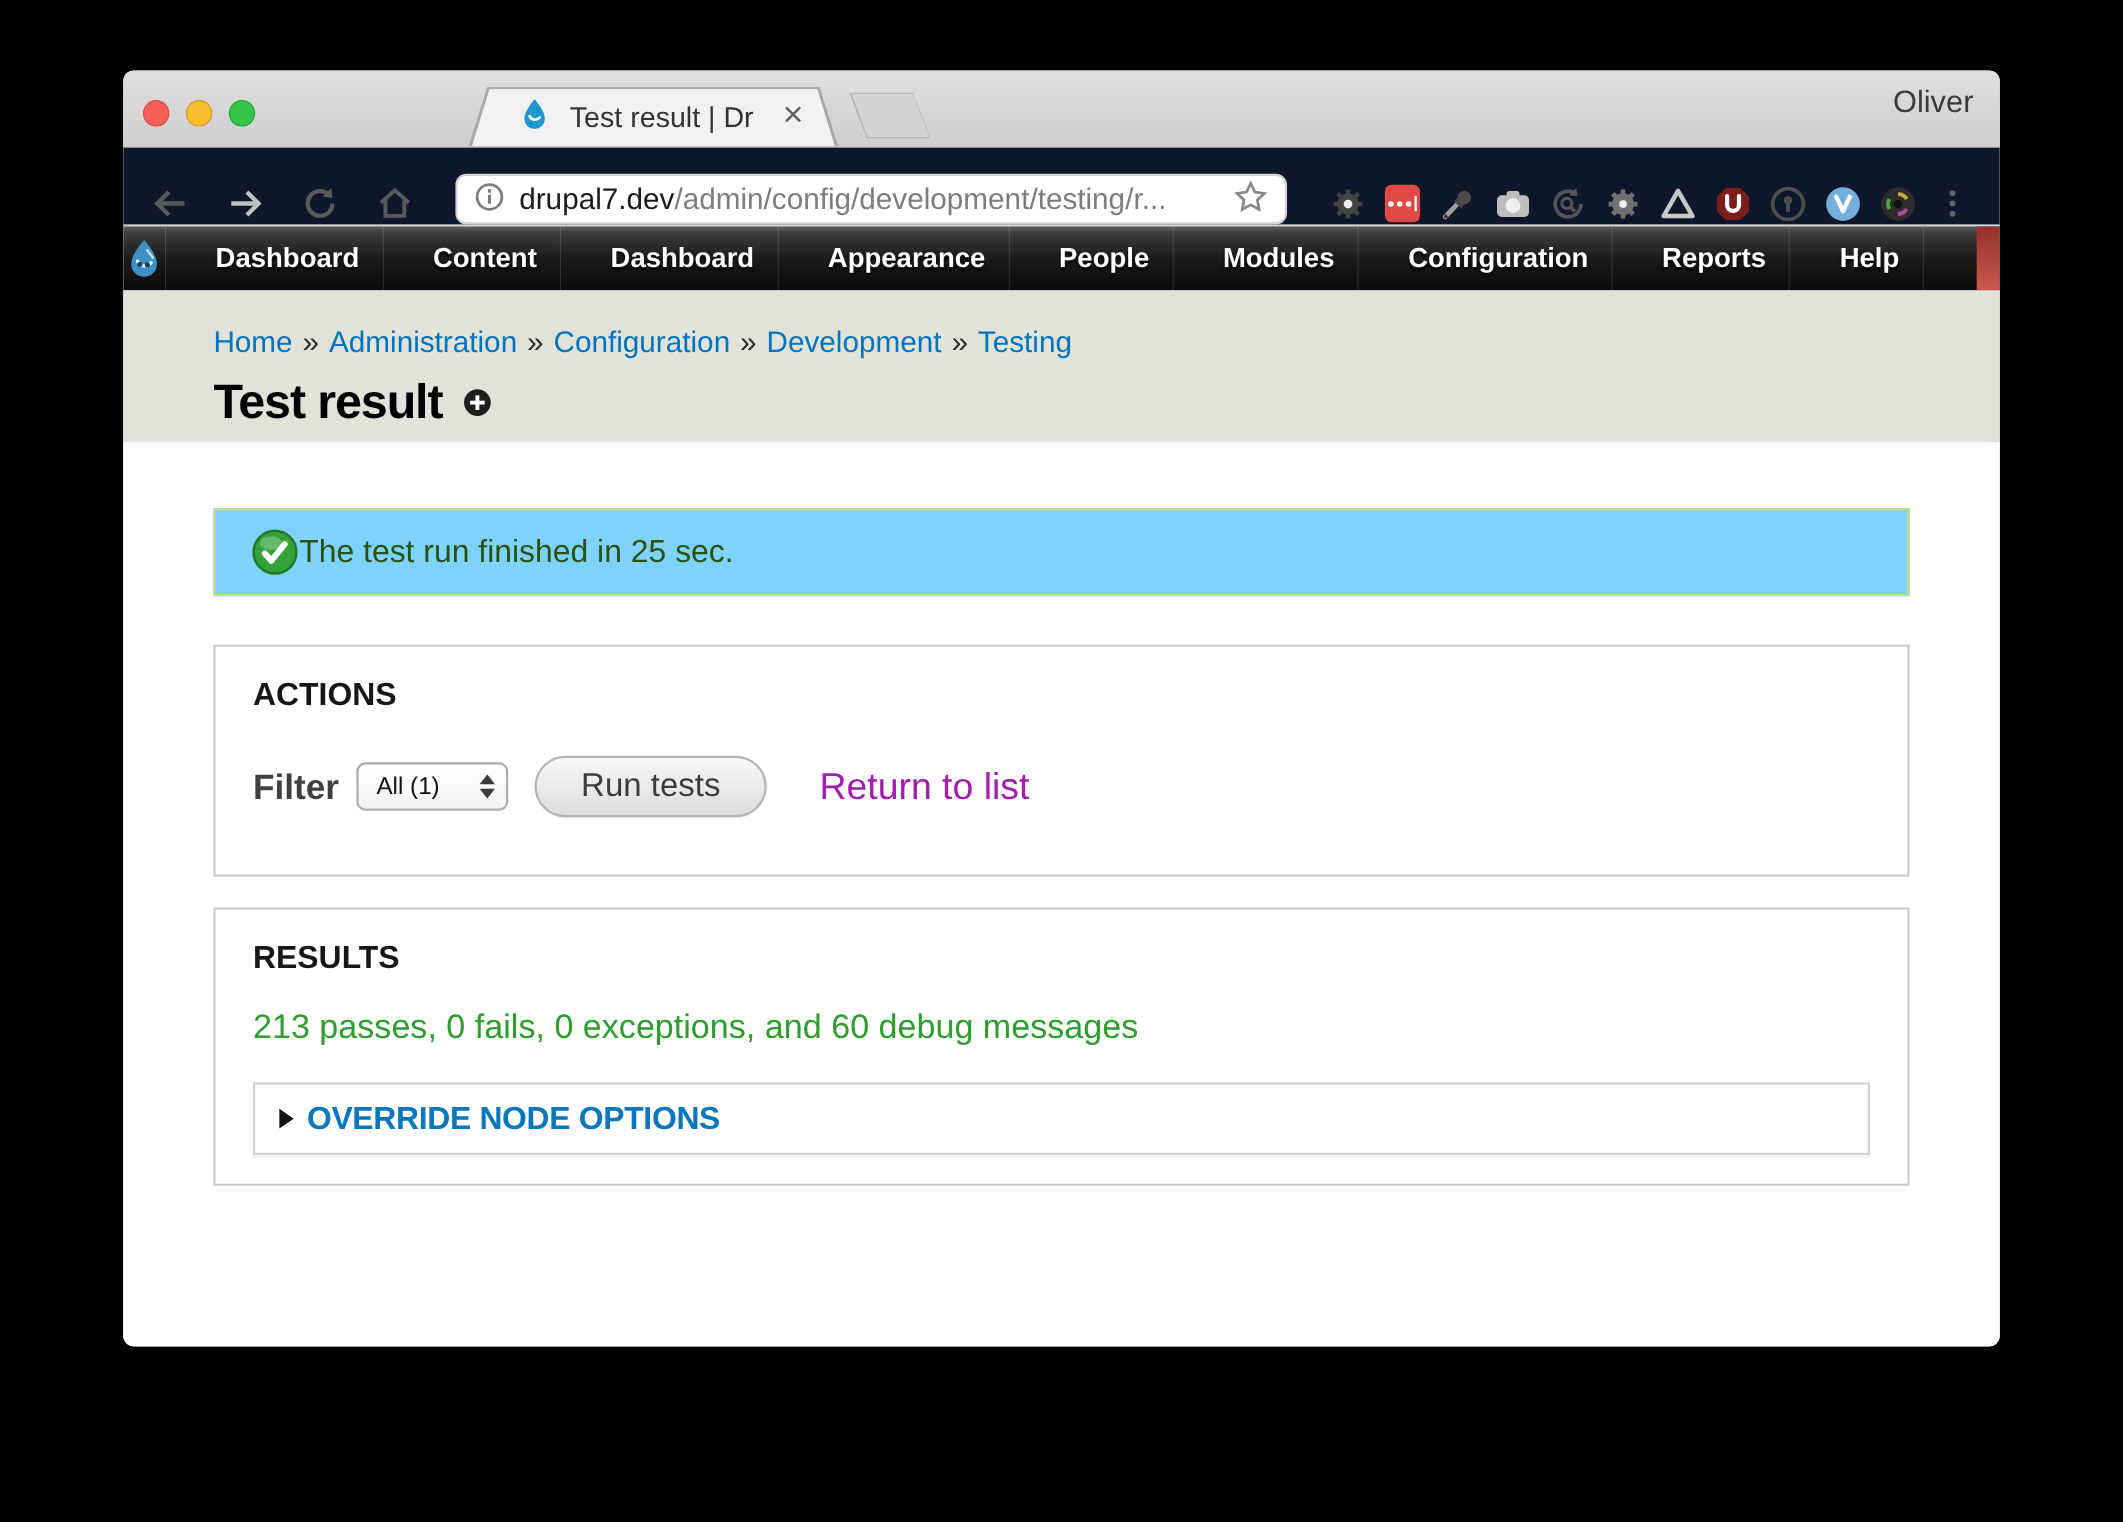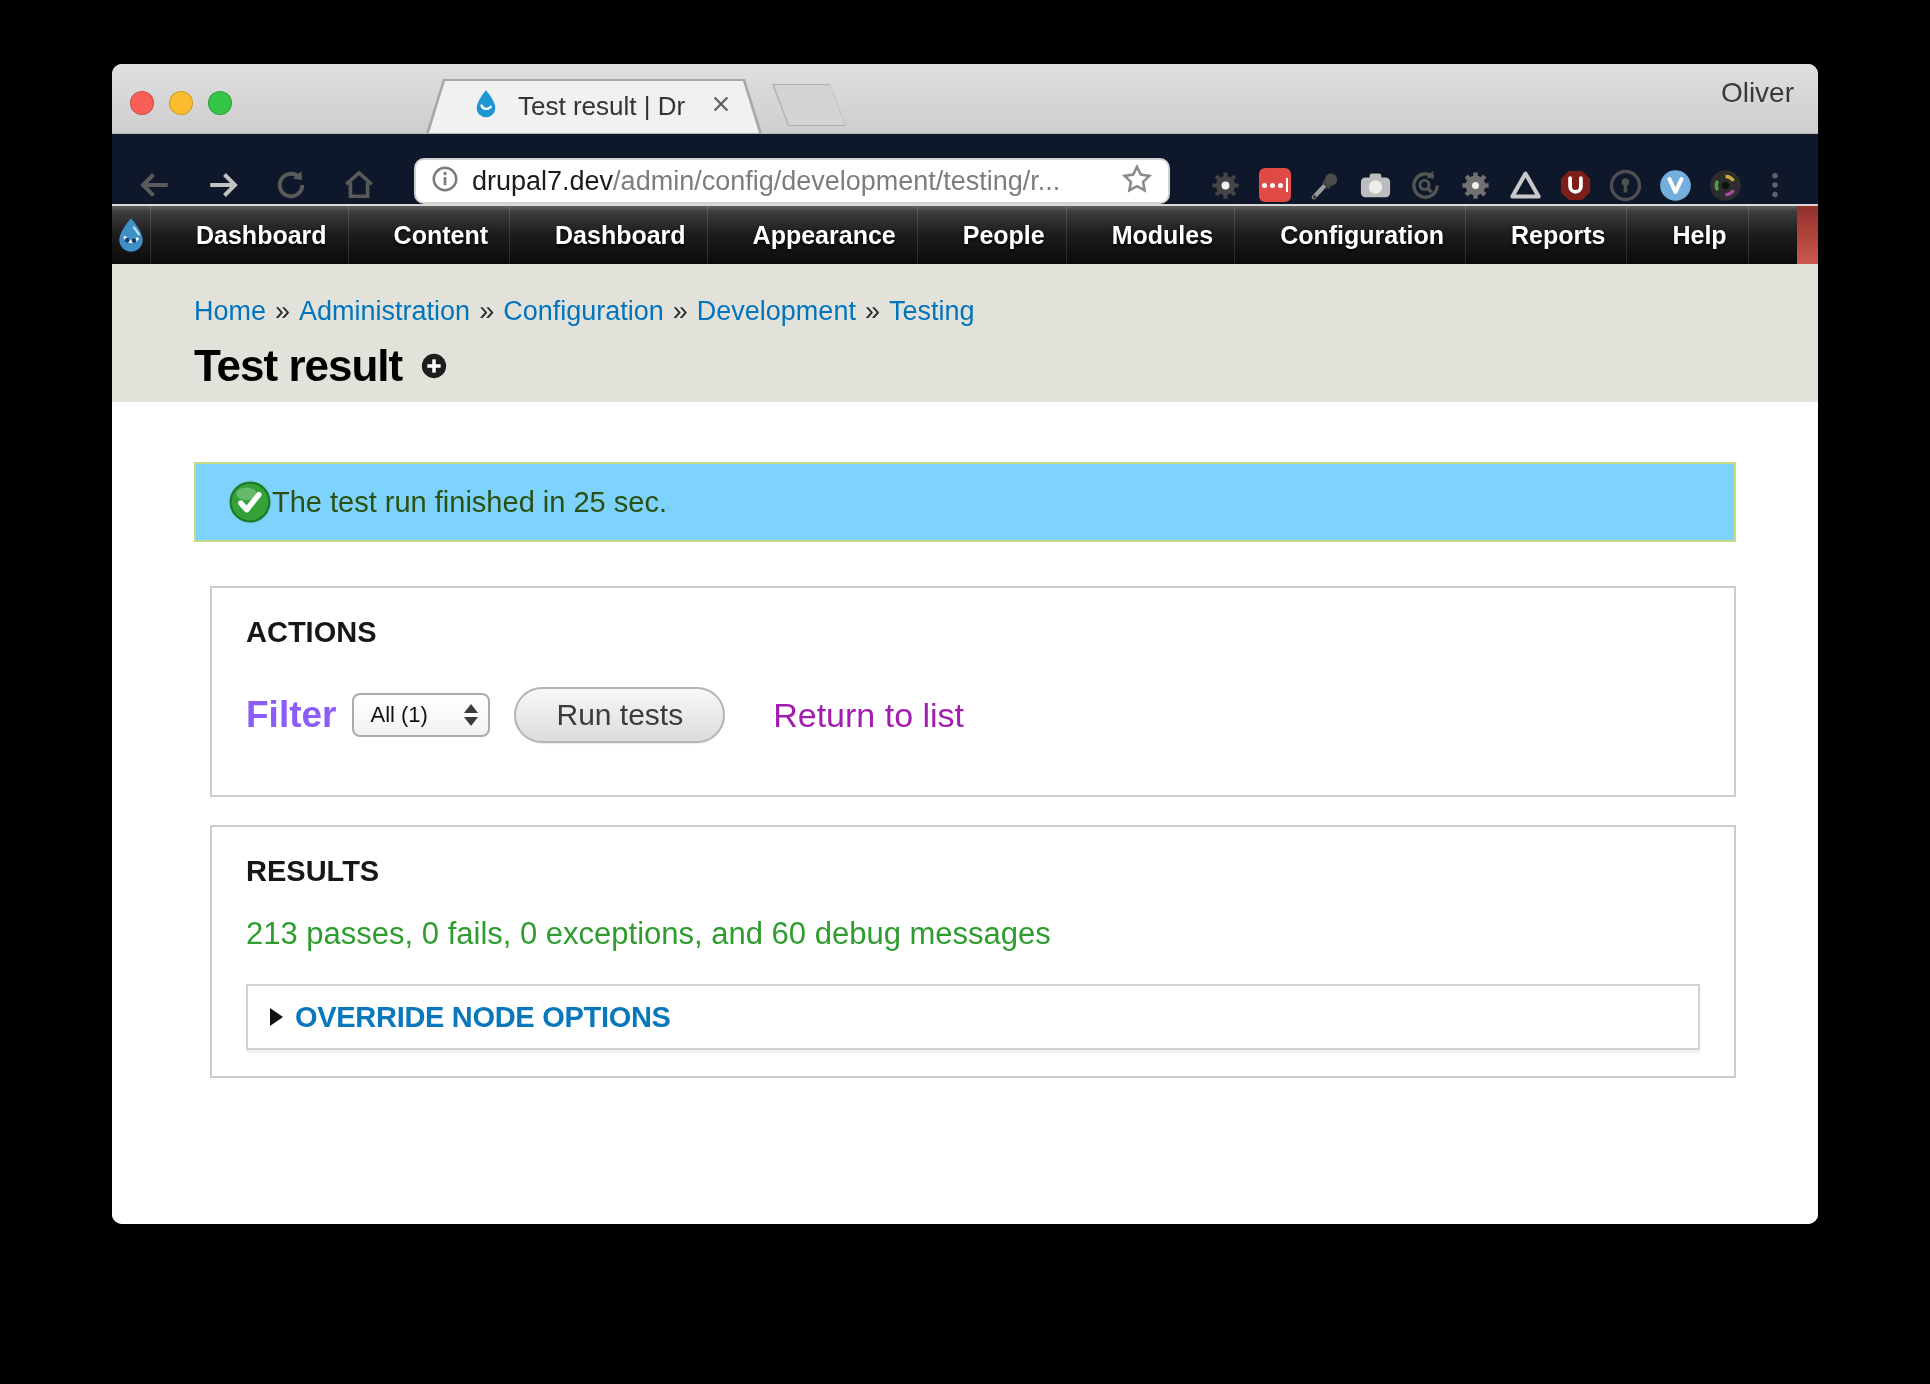--- a/index.html
+++ b/index.html
@@ -69,26 +69,26 @@
   .title-row { margin-top:14px; display:flex; align-items:center; gap:18px; }
   .page-title { font-size:44px; font-weight:600; letter-spacing:-1px; color:#000; }
 
   
   .content { flex:1; background:#fff; padding:60px 82px 0; min-height:0; }
 
   .message { height:80px; border:2px solid #c3dc85; background:#7dd3fc; display:flex;
              align-items:center; padding:0 32px; }
   .msg-text { font-size:29px; color:#2a5113; }
 
-  .panel { border:2px solid #ccc; margin-top:44px; padding:28px 34px 30px;margin-left:16px; }
+  .panel { border:2px solid #ccc; margin-top:44px; padding:28px 34px 30px; }
   .panel.results { margin-top:28px; padding-bottom:26px; }
   .panel-heading { font-size:29px; font-weight:bold; color:#171717; }
 
   .actions-row { margin-top:38px; margin-bottom:22px; display:flex; align-items:center; }
-  .filter-label { font-size:37px; font-weight:bold; color:#8b5cf6; }
+  .filter-label { font-size:32px; font-weight:bold; color:#404040; }
   .select { width:138px; height:44px; margin-left:16px; border:2px solid #ababab; border-radius:8px;
             background:linear-gradient(#fff,#f2f2f2); display:flex; align-items:center;
             padding:0 10px 0 16px; font-size:22px; color:#111; cursor:pointer; }
   .select .arrows { margin-left:auto; display:flex; flex-direction:column; gap:4px; }
   .select .up   { width:0; height:0; border-left:7px solid transparent; border-right:7px solid transparent; border-bottom:9px solid #3c3c3c; }
   .select .down { width:0; height:0; border-left:7px solid transparent; border-right:7px solid transparent; border-top:9px solid #3c3c3c; }
   .run-btn { height:56px; margin-left:24px; padding:0 40px; border:2px solid #b4b4b4; border-radius:28px;
              background:linear-gradient(#f8f8f8,#dcdcdc); font-size:30px; color:#3c3c3c;
              display:flex; align-items:center; cursor:pointer; box-shadow:0 1px 1px rgba(0,0,0,.08); }
   .return-link { margin-left:48px; font-size:34px; color:#a21caf; text-decoration:none; cursor:pointer; }

